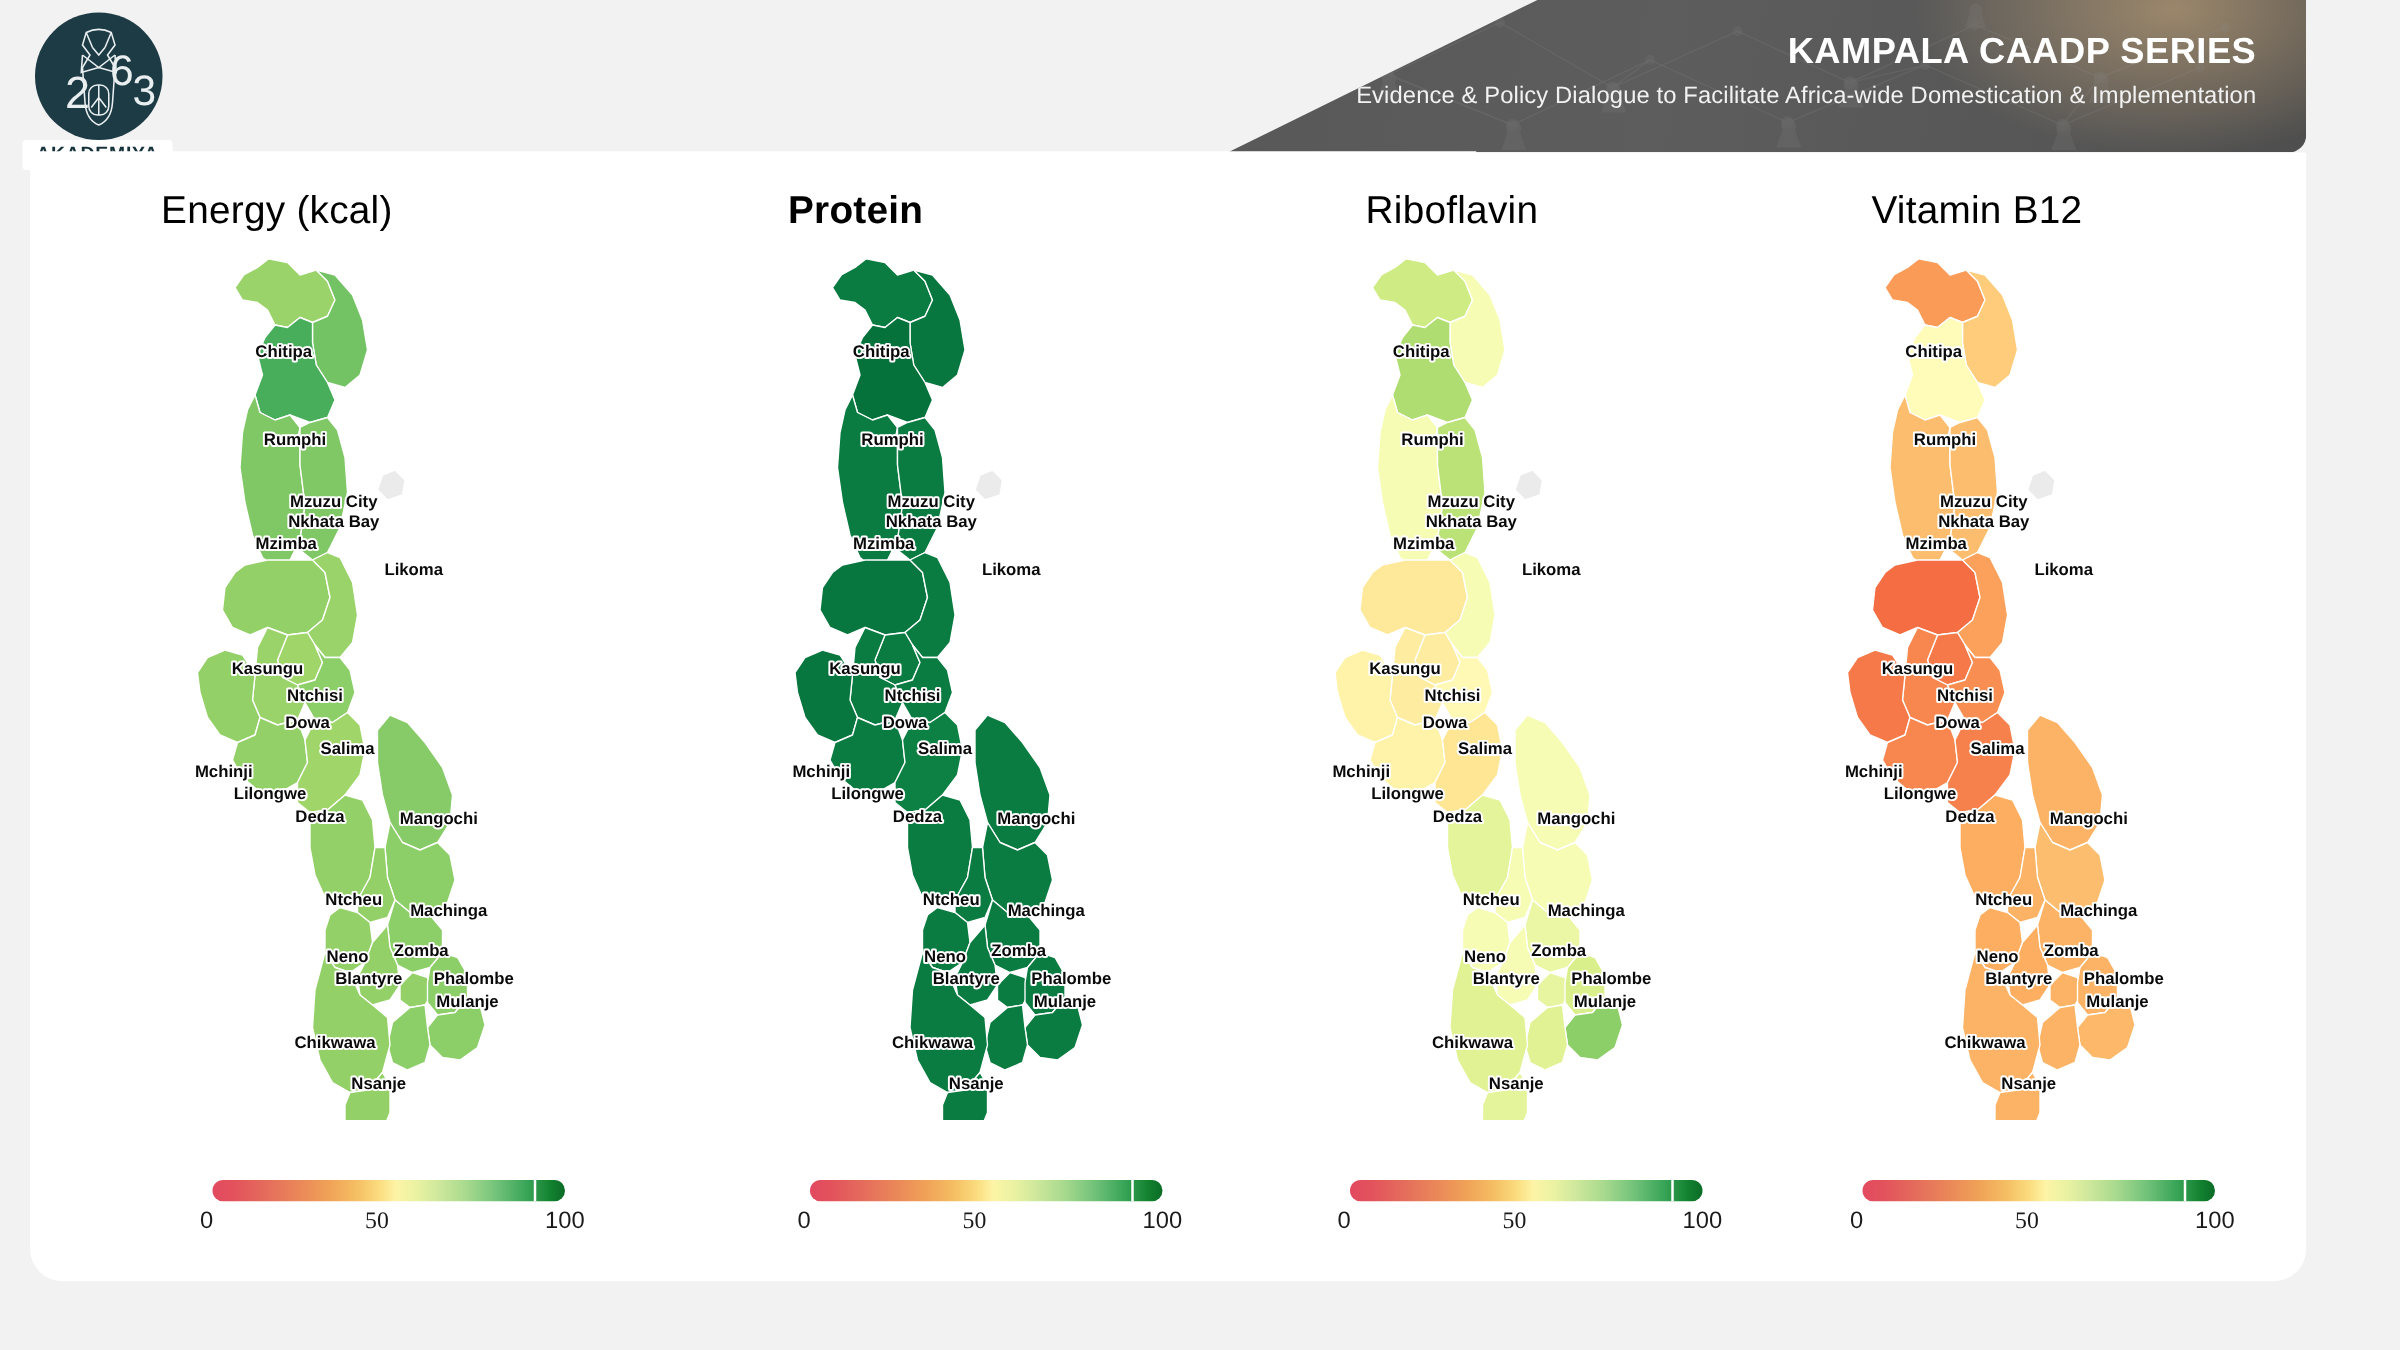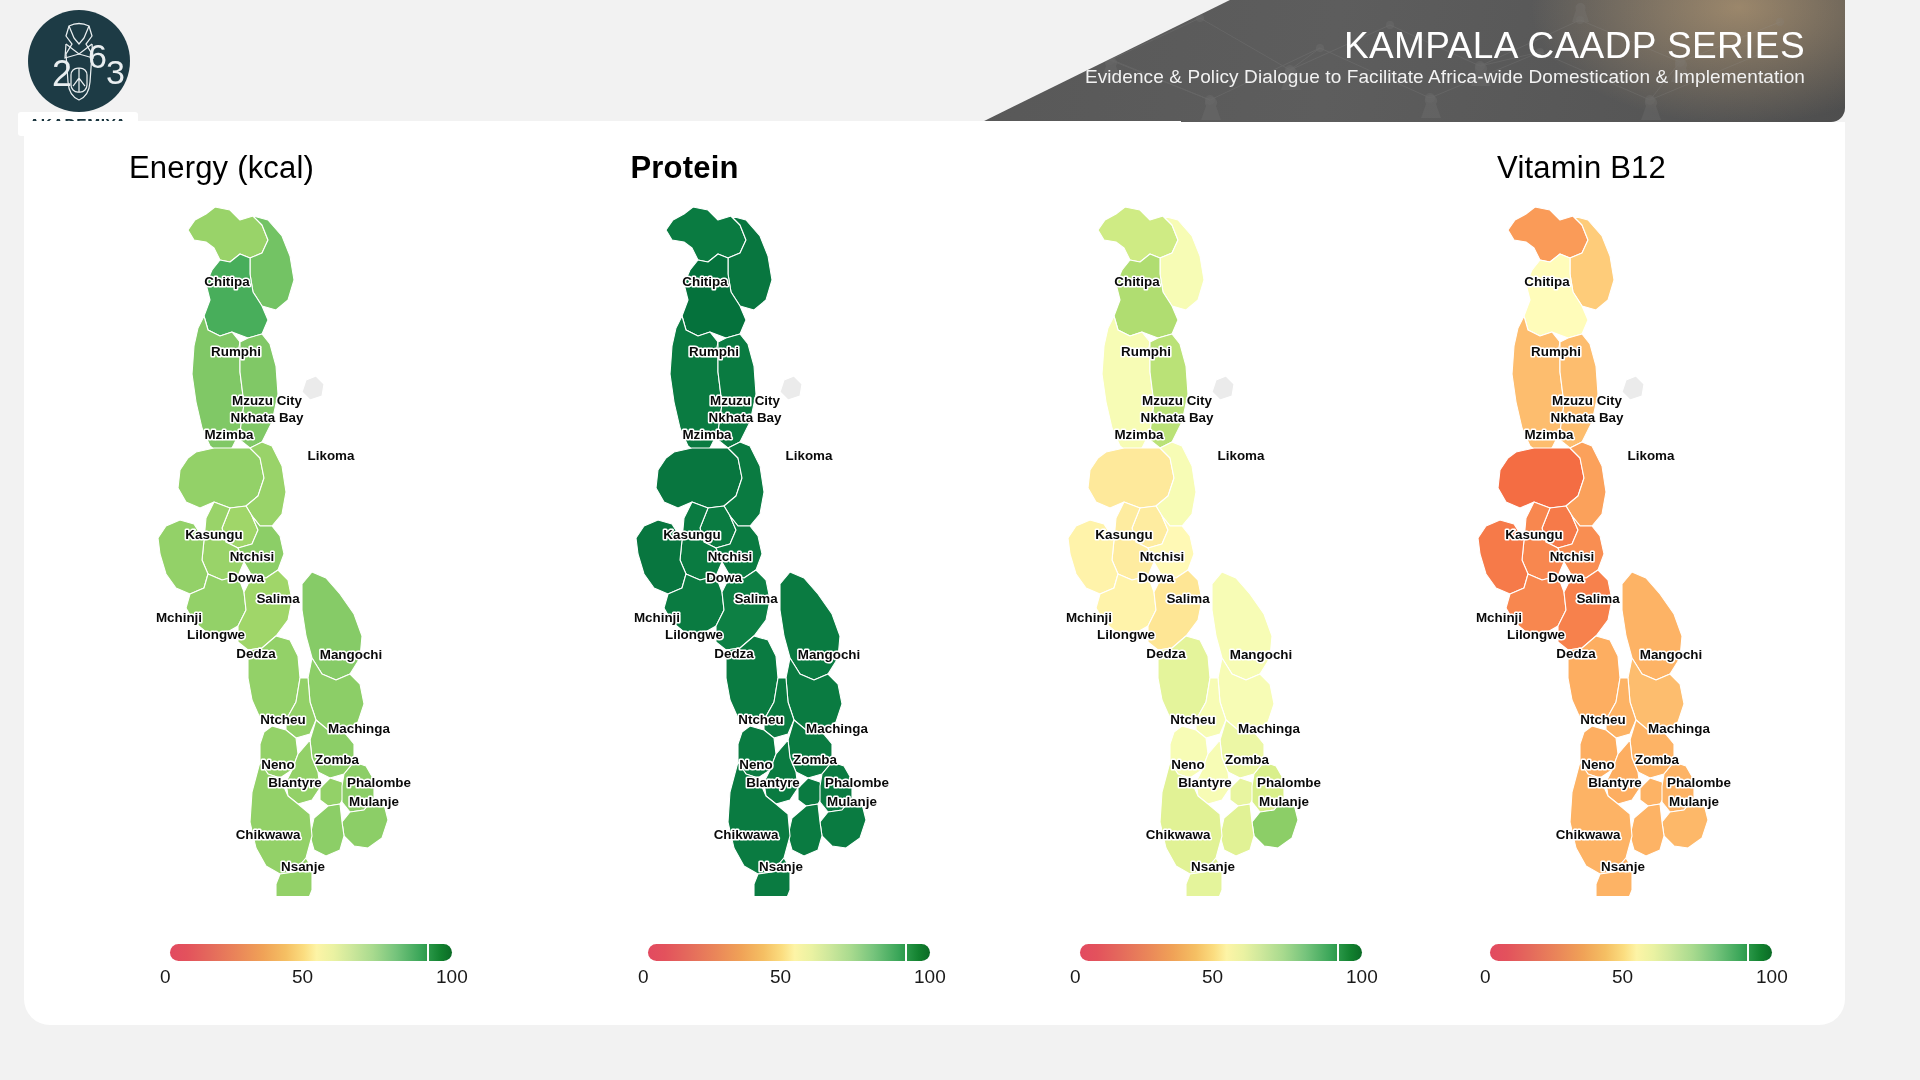--- a/index.html
+++ b/index.html
@@ -19,21 +19,21 @@
     background:
       radial-gradient(ellipse 320px 180px at 88% 6%, rgba(255,206,140,.42), rgba(255,206,140,0) 65%),
       linear-gradient(100deg, #585858 0%, #5d5d5d 42%, #565656 78%, #4e4e4e 100%);
     border-bottom-right-radius: 14px;
     clip-path: polygon(2.5% 100%, 30.5% 0%, 100% 0%, 100% 100%);
     overflow: hidden;
   }
   .banner-texture { position:absolute; inset:0; opacity:.30; }
   .banner-title {
     position: absolute; right: 40px; top: 25px;
-    color: #ffffff; font-size: 37px; font-weight: 400;
+    color: #ffffff; font-size: 29px; font-weight: 700;
     letter-spacing: .4px; text-align: right;
     font-family: "Liberation Sans", sans-serif;
     white-space: nowrap;
   }
   .banner-sub {
     position: absolute; right: 40px; top: 66px;
     color: #f2f2f2; font-size: 19px; font-weight: 400;
     letter-spacing: .1px; text-align: right; white-space: nowrap;
   }
 
@@ -111,21 +111,21 @@
     background: #ffffff;
   }
   .cbar-ticks {
     position: absolute; left: 116px; top: 22px; width: 282px; height: 26px;
   }
   .cbar-ticks span {
     position: absolute; top: 0;
     font-size: 19px; color: #1a1a1a; font-weight: 400;
   }
   .tk0   { left: -10px; }
-  .tk50  { left: 122px; }
+  .tk50  { left: 122px; font-family: Liberation Serif, serif; }
   .tk100 { left: 266px; }
 </style>
 </head>
 <body>
 
 <div id="root">
 
   <div class="banner">
     <svg class="banner-texture" viewBox="0 0 885 122" preserveAspectRatio="none">
       <g stroke="#9a9a9a" stroke-width="1" fill="none" opacity=".55">
@@ -321,20 +321,21 @@
         </div>
         <div class="cbar-ticks">
           <span class="tk0">0</span>
           <span class="tk50">50</span>
           <span class="tk100">100</span>
         </div>
       </div>
     </div>
 
     <div class="panel panel-3">
+      <div class="panel-title">Riboflavin</div>
       <div class="map-holder">
         <svg viewBox="0 0 455 700">
             <path d="M152 18 L161 11 L176 14 L186 24 L199 20 L208 29 L214 44 L208 57 L196 62 L186 58 L176 66 L166 64 L160 52 L152 46 L140 44 L134 34 L141 24 Z" class="dist-path" fill="rgb(207,235,132)"></path>
             <path d="M199 20 L214 24 L228 40 L236 60 L240 84 L234 104 L222 114 L208 110 L199 96 L196 78 L196 62 L208 57 L214 44 L208 29 Z" class="dist-path" fill="rgb(247,252,181)"></path>
             <path d="M166 64 L176 66 L186 58 L196 62 L196 78 L199 96 L208 110 L214 124 L208 138 L194 142 L178 136 L166 140 L154 134 L150 120 L156 104 L152 88 L158 74 Z" class="dist-path" fill="rgb(176,221,113)"></path>
             <path d="M150 120 L154 134 L166 140 L178 136 L186 146 L186 176 L190 208 L186 236 L178 252 L166 258 L156 250 L148 232 L142 206 L138 178 L140 150 L144 132 Z" class="dist-path" fill="rgb(247,252,181)"></path>
             <path d="M186 146 L196 144 L202 152 L198 162 L188 164 L184 156 Z" class="dist-path" fill="rgb(247,252,181)"></path>
             <path d="M194 142 L208 138 L216 148 L222 170 L224 198 L218 226 L208 246 L196 252 L186 244 L186 236 L190 208 L186 176 L186 146 Z" class="dist-path" fill="rgb(186,226,119)"></path>
             <path d="M252 184 L262 180 L270 188 L268 200 L256 204 L248 196 Z" class="dist-nodata" fill="#ebebeb"></path>
             <path d="M142 256 L160 252 L178 252 L196 252 L206 262 L210 282 L204 300 L192 310 L176 312 L160 306 L146 312 L132 306 L124 292 L126 274 L134 262 Z" class="dist-path" fill="rgb(254,233,155)"></path>

